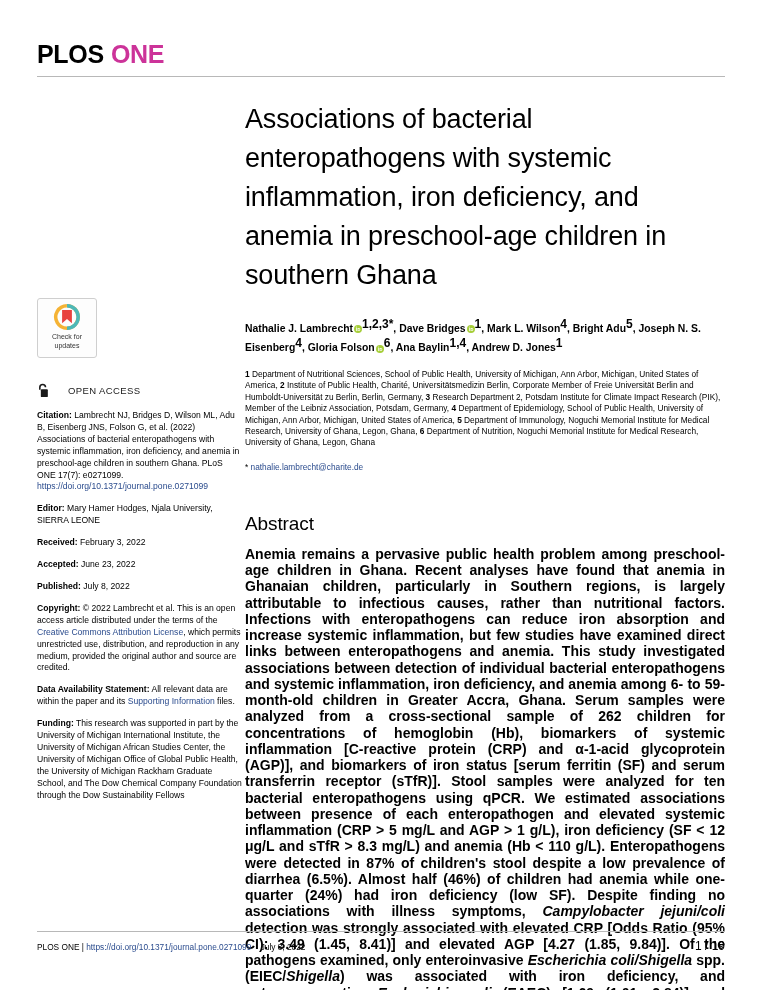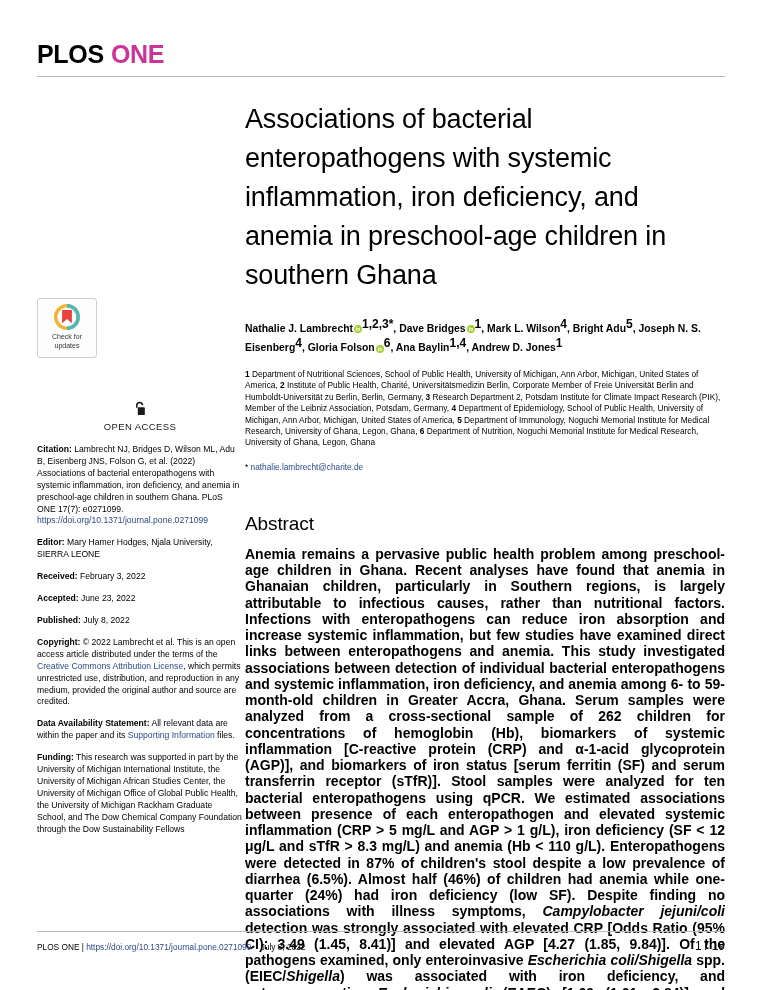--- a/index.html
+++ b/index.html
@@ -62,25 +62,24 @@
   .crossmark-mark { width: 28px; height: 28px; }
   .crossmark-label {
     font-size: 7px;
     line-height: 8.5px;
     text-align: center;
     color: #333;
     margin-top: 2px;
   }
 
   .oa {
-    margin-top: 43px;
+    margin-top: 25px;
     display: flex;
     align-items: center;
-    gap: 5px;
-    flex-direction: column;
+    gap: 19px;
   }
   .oa-lock { width: 12px; height: 15px; display: block; }
   .oa-text {
     font-size: 9.5px;
     letter-spacing: 0.4px;
     color: #1a1a1a;
   }
 
   .meta-block {
     font-size: 8.6px;

